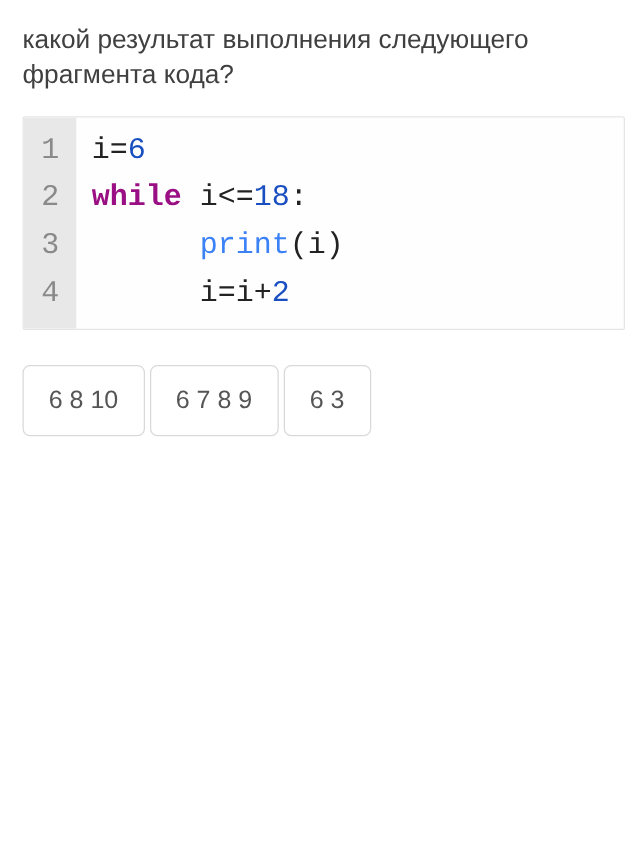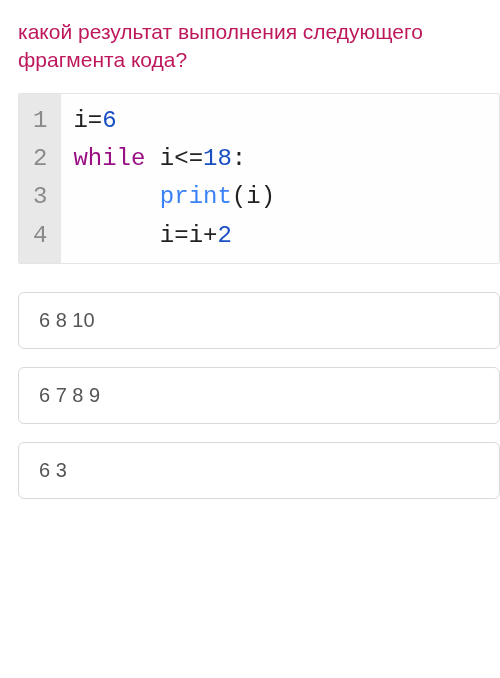--- a/index.html
+++ b/index.html
@@ -6,21 +6,21 @@
     body {
       font-family: Arial, Helvetica, sans-serif;
       background: #ffffff;
       width: 500px;
       padding: 18px 0 18px 18px;
       color: #3d3d3d;
     }
     .question {
       font-size: 21px;
       line-height: 1.35;
-      color: #be185d;
+      color: #404040;
       margin-bottom: 18px;
       padding-right: 18px;
     }
     .code-block {
       background: #fefefe;
       border: 1px solid #e5e5e5;
       border-radius: 2px;
       margin-bottom: 28px;
       overflow: hidden;
       display: flex;
@@ -35,29 +35,28 @@
       text-align: right;
       user-select: none;
     }
     .gutter .ln { display: block; }
     .code {
       padding: 8px 12px;
       white-space: pre;
       color: #222;
       flex: 1;
     }
-    .kw { color: #9a0f83; font-weight: normal; }
+    .kw { color: #9a0f83; font-weight: bold; }
     .num { color: #1a4fc2; }
     .fn { color: #3b82f6; }
     .answers {
       display: flex;
-      flex-direction: column;
-      gap: 18px;
+      flex-direction: row;
+      gap: 4px;
       padding-right: 0;
-      justify-content: center;
     }
     .answer {
       border: 1px solid #d9d9d9;
       border-radius: 6px;
       padding: 16px 20px;
       font-size: 20px;
       color: #555;
       background: #fff;
       cursor: pointer;
     }

